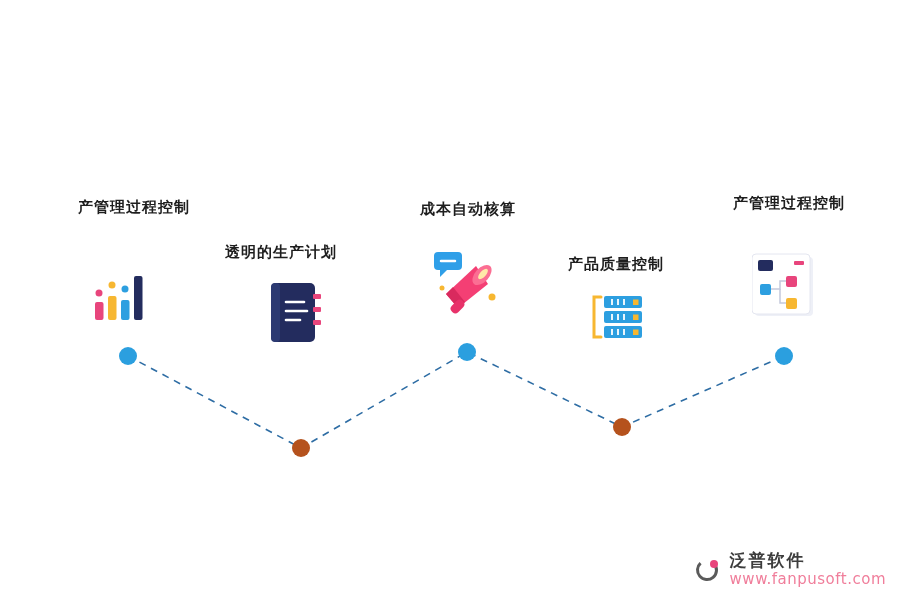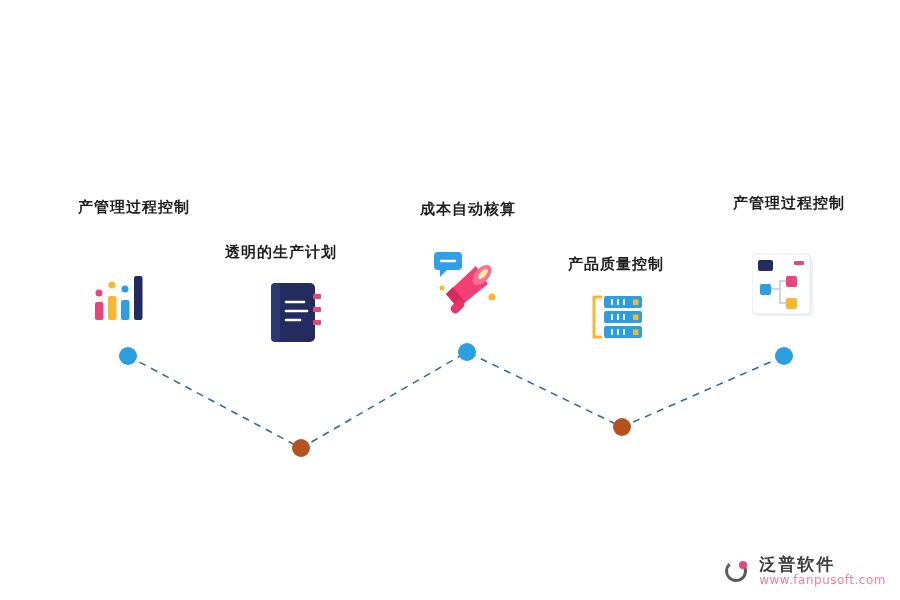--- a/index.html
+++ b/index.html
@@ -11,21 +11,21 @@
   .node{position:absolute;}
   .node-label{
     position:absolute;white-space:nowrap;font-weight:700;font-size:15px;color:#1e1e1e;letter-spacing:1px;
   }
   .icon{position:absolute;}
   .watermark{
     position:absolute;right:14px;bottom:12px;display:flex;align-items:center;gap:10px;
   }
   .wm-text{display:flex;flex-direction:column;line-height:1.15;}
   .wm-brand{font-size:17px;font-weight:700;color:#3d3d3d;letter-spacing:2px;}
-  .wm-url{font-size:12px;color:#f07e9b;letter-spacing:0.5px;}
+  .wm-url{font-size:15px;color:#f07e9b;letter-spacing:0.5px;}
 </style>
 </head>
 <body>
 
 <div class="canvas">
 
   <svg class="connector-layer" viewBox="0 0 900 600">
     <polyline points="128,356 301,448 467,352 622,427 784,356" fill="none" stroke-width="1.6" stroke-dasharray="7 6" stroke="#2e6da4"></polyline>
     <circle cx="128" cy="356" r="9" fill="#2b9fdf"></circle>
     <circle cx="301" cy="448" r="9" fill="#b5521d"></circle>

